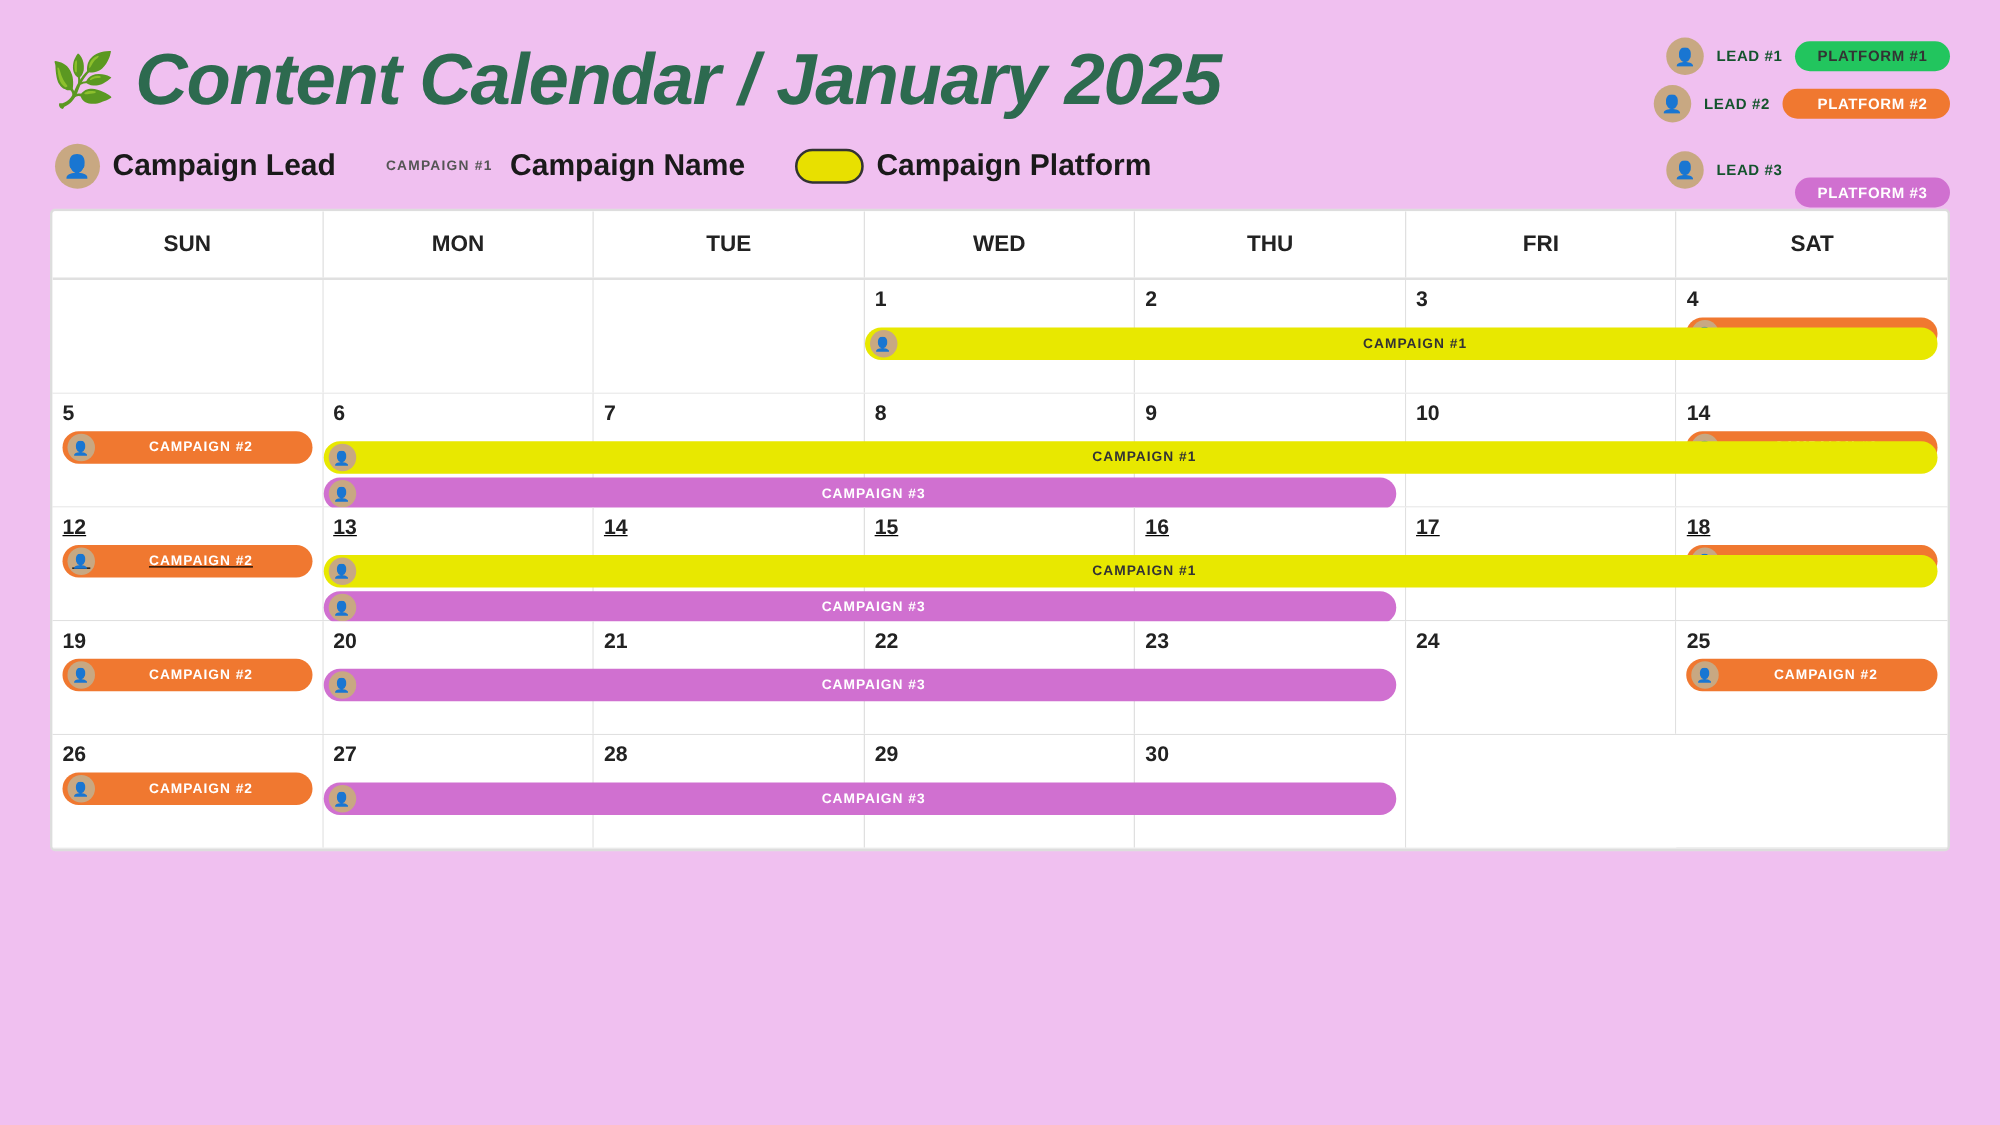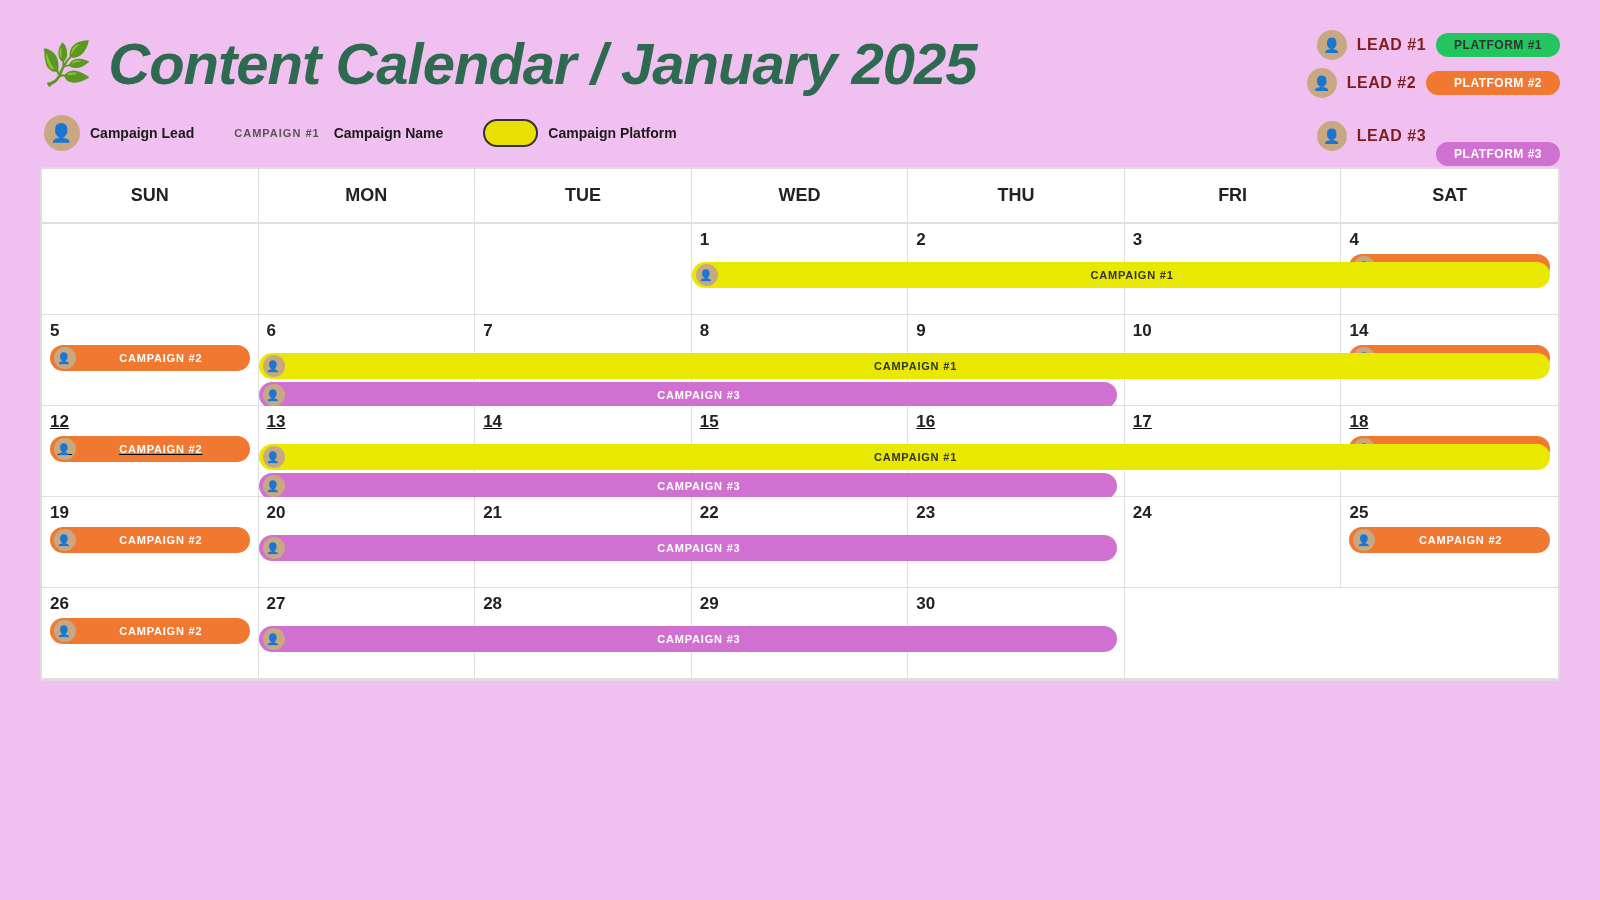--- a/index.html
+++ b/index.html
@@ -52,21 +52,21 @@
       height: 36px;
       border-radius: 50%;
       background: #c8a882;
       overflow: hidden;
       display: flex;
       align-items: center;
       justify-content: center;
       font-size: 18px;
     }
     .legend-label {
-      font-size: 14px;
+      font-size: 24px;
       font-weight: 700;
       color: #1a1a1a;
     }
     .legend-campaign-id {
       font-size: 11px;
       font-weight: 700;
       color: #555;
       letter-spacing: 1px;
       margin-right: 4px;
     }
@@ -96,23 +96,23 @@
       height: 30px;
       border-radius: 50%;
       background: #c8a882;
       display: flex;
       align-items: center;
       justify-content: center;
       font-size: 14px;
       overflow: hidden;
     }
     .top-legend-text {
-      font-size: 16px;
-      font-weight: 700;
-      color: #7f1d1d;
+      font-size: 12px;
+      font-weight: 700;
+      color: #14532d;
       letter-spacing: 0.5px;
     }
     .platform-badge {
       padding: 5px 18px;
       border-radius: 20px;
       font-size: 12px;
       font-weight: 700;
       color: #333;
       letter-spacing: 0.5px;
     }

